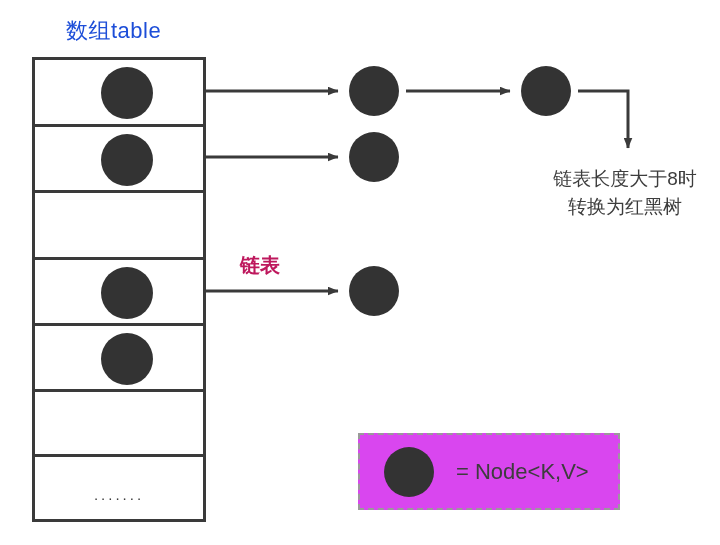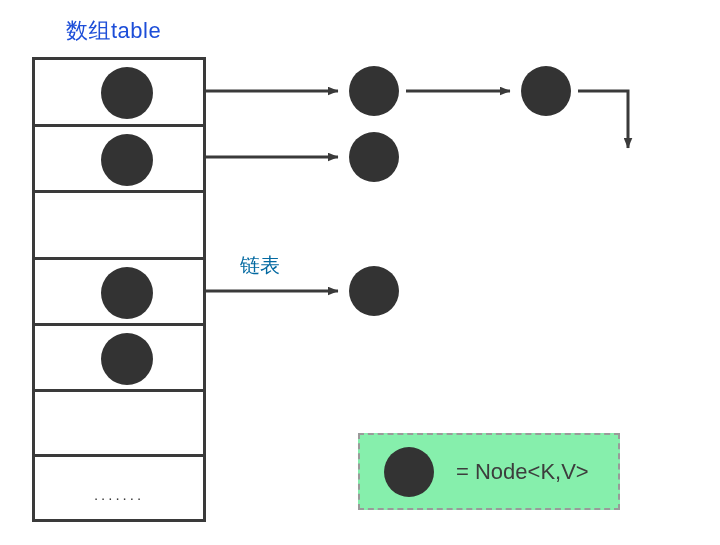--- a/index.html
+++ b/index.html
@@ -69,42 +69,43 @@
     background: #333333;
   }
   .node-52 { width: 52px; height: 52px; }
   .node-50 { width: 50px; height: 50px; }
 
   
   #linklist-label {
     left: 240px;
     top: 252px;
     font-size: 20px;
-    color: #0369a1;
+    color: #be185d;
     white-space: nowrap;
+    font-weight: bold;
   }
   #treeify-note {
     left: 533px;
     top: 165px;
     width: 184px;
     text-align: center;
     font-size: 19px;
     line-height: 28px;
     color: #3d3d3d;
   }
 
   
   #legend-box {
     left: 358px;
     top: 433px;
     width: 262px;
     height: 77px;
     box-sizing: border-box;
     border: 2px dashed #9a9a9a;
-    background: #86efac;
+    background: #d946ef;
     display: flex;
     align-items: center;
   }
   #legend-swatch { margin-left: 24px; flex: 0 0 auto; }
   #legend-text {
     margin-left: 22px;
     font-size: 22px;
     color: #3d3d3d;
     white-space: nowrap;
   }
@@ -153,18 +154,20 @@
 </div>
 
 <div class="abs node node-50" style="left:349px; top:66px;"></div>
 <div class="abs node node-50" style="left:521px; top:66px;"></div>
 <div class="abs node node-50" style="left:349px; top:132px;"></div>
 <div class="abs node node-50" style="left:349px; top:266px;"></div>
 
 <div class="abs" id="linklist-label">链表</div>
 
 <div class="abs" id="treeify-note">
+  <div>链表长度大于8时</div>
+  <div>转换为红黑树</div>
 </div>
 
 <div class="abs" id="legend-box">
   <div class="node node-50" id="legend-swatch"></div>
   <div id="legend-text">= Node&lt;K,V&gt;</div>
 </div>
 
 </body></html>

